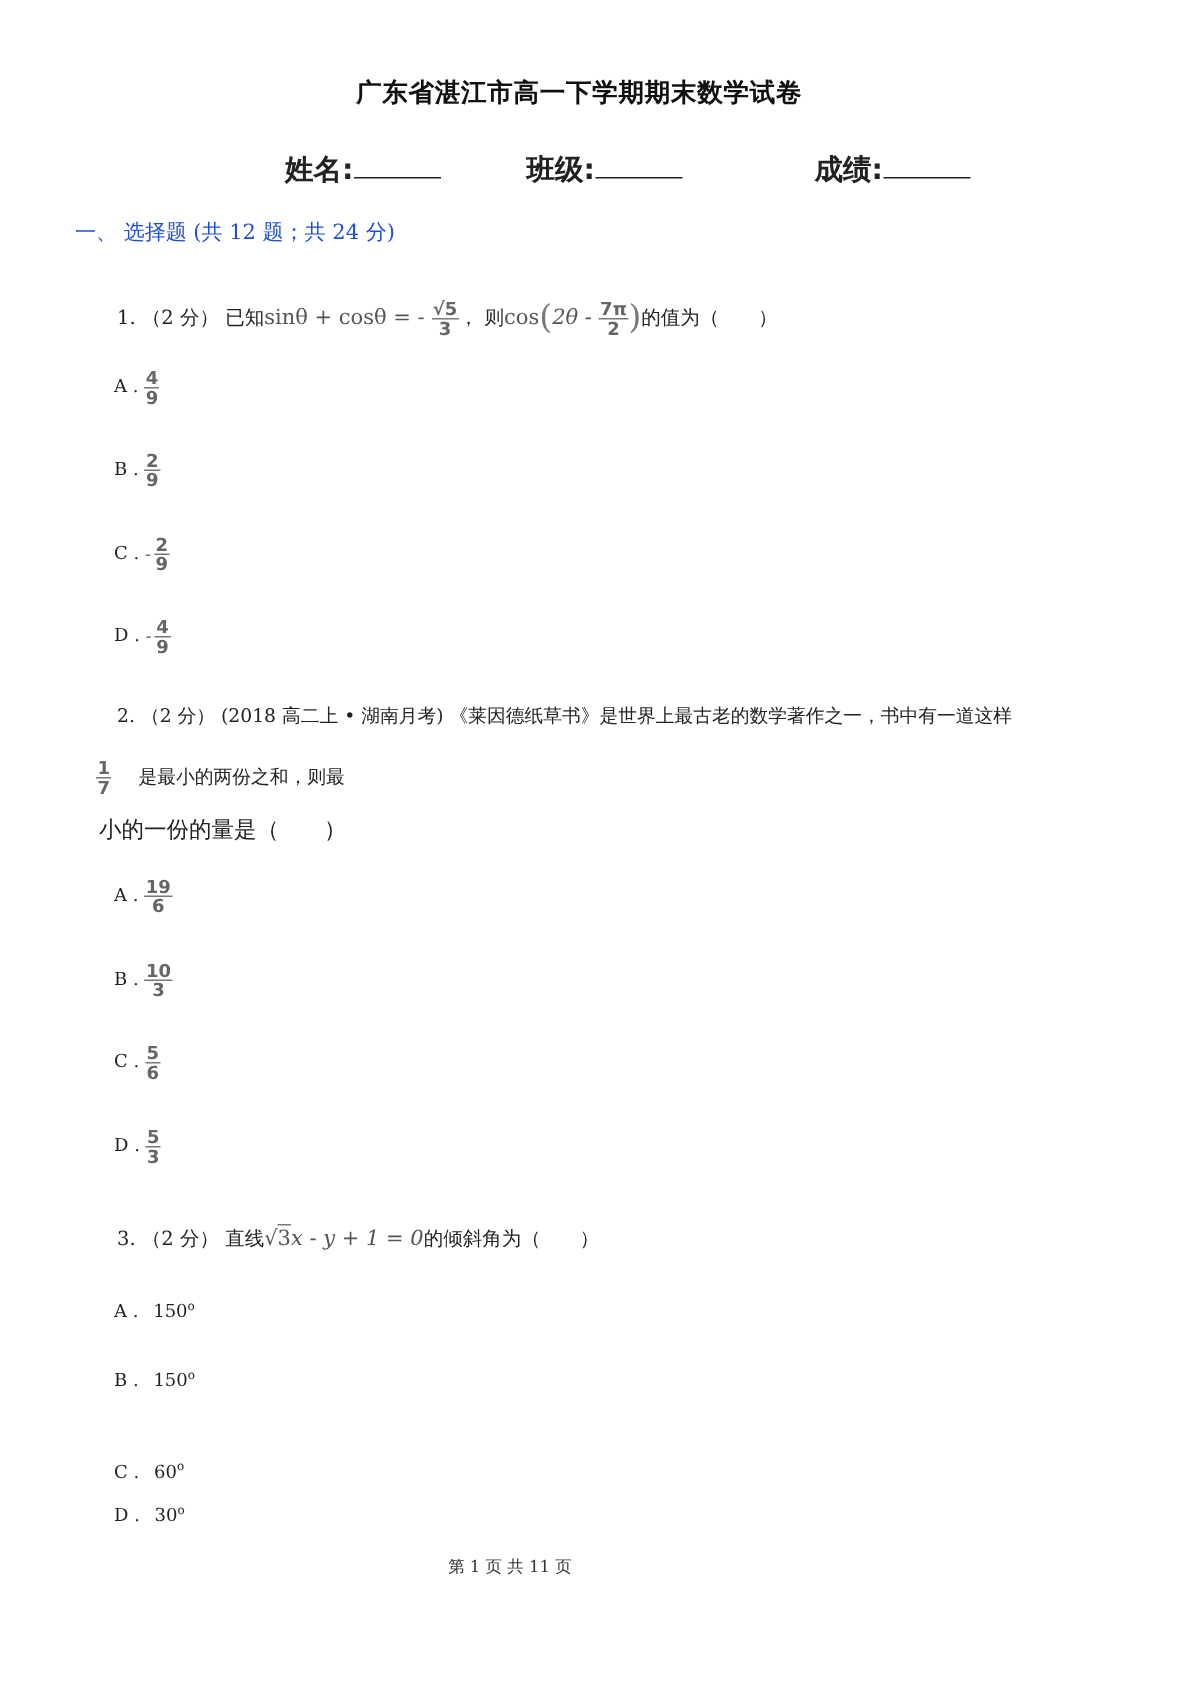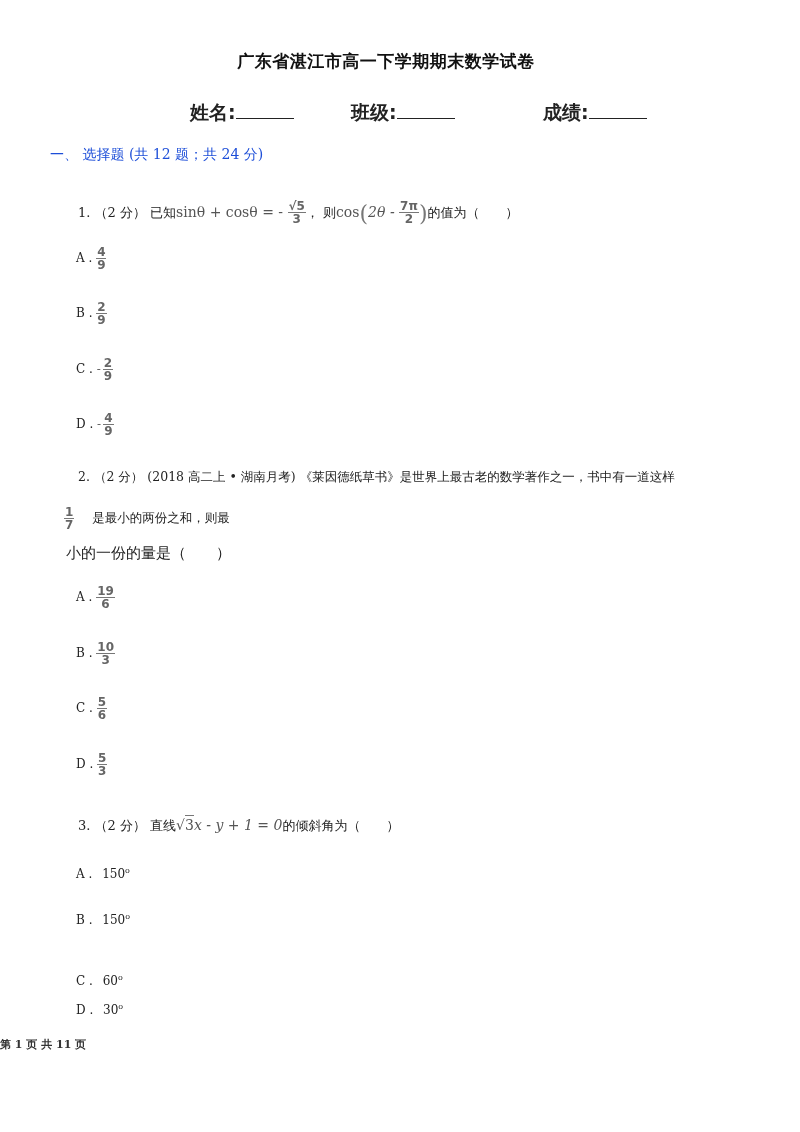--- a/index.html
+++ b/index.html
@@ -14,21 +14,21 @@
   .q { font-size: 13px; color: #222; white-space: nowrap; }
   .opt { font-size: 12px; color: #222; white-space: nowrap; }
   .frac { display: inline-flex; flex-direction: column; align-items: center; vertical-align: middle;
           font-family: "DejaVu Sans", "Liberation Sans", sans-serif; font-weight: bold; color: #666; font-size: 12px; line-height: 12px; }
   .frac .num { border-bottom: 1.3px solid #777; padding: 0 1px; }
   .frac .den { padding: 0 1px; }
   .math { font-family: "DejaVu Serif", "Liberation Serif", serif; color: #555; font-size: 14px; }
   .math i { font-style: italic; }
   .neg { color: #666; font-size: 12px; margin-right: 2px; }
   .sup { font-size: 8px; vertical-align: super; }
-  .footer { top: 1037px; left: 0; width: 680px; text-align: left; font-size: 11px; color: #333; font-weight: bold; }
+  .footer { top: 1037px; left: 0; width: 680px; text-align: center; font-size: 11px; color: #333; }
   .sqrt { border-top: 1.2px solid #777; padding-top: 1px; }
   .bigparen { font-size: 22px; color: #777; vertical-align: middle; }
 </style>
 </head>
 <body>
 
 <div class="abs title">广东省湛江市高一下学期期末数学试卷</div>
 
 <div class="abs info" style="left:190px;">
   <span>姓名:</span><span class="blank"></span>

